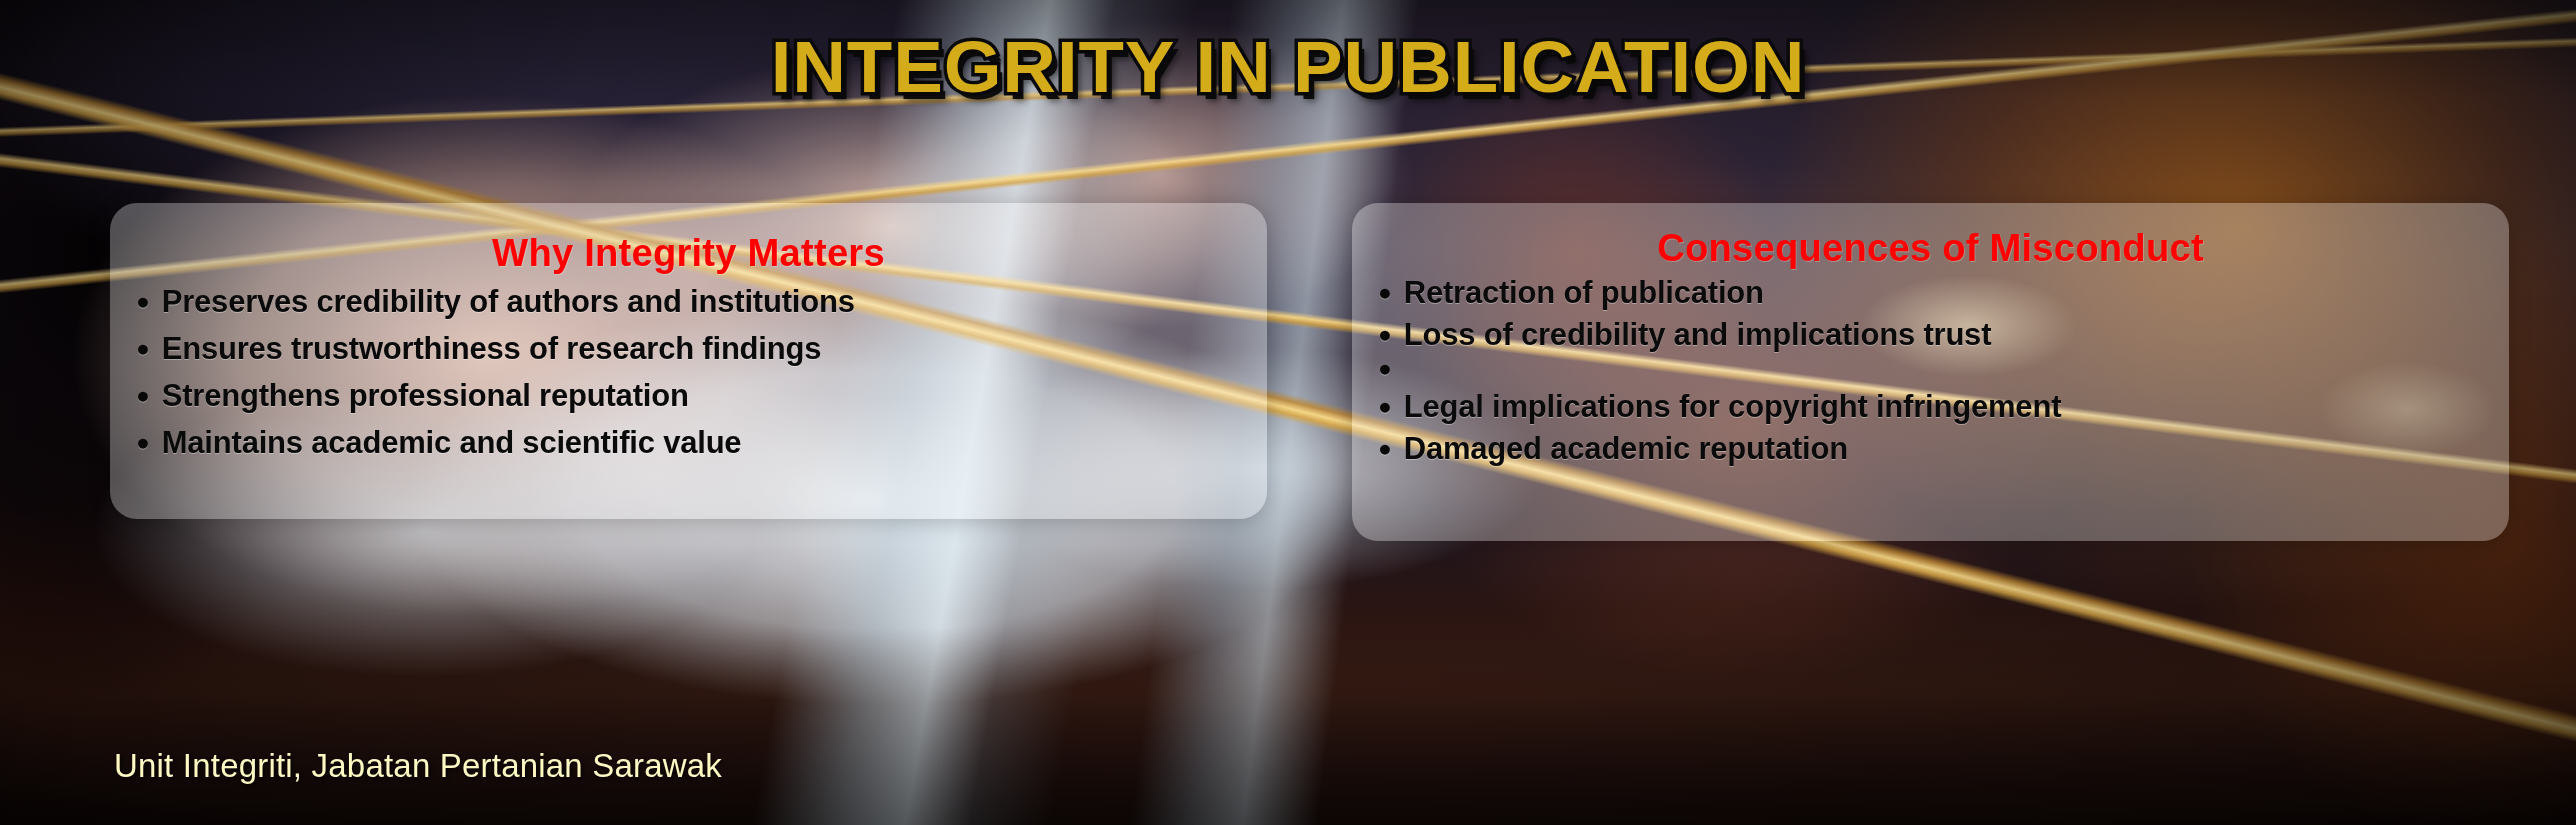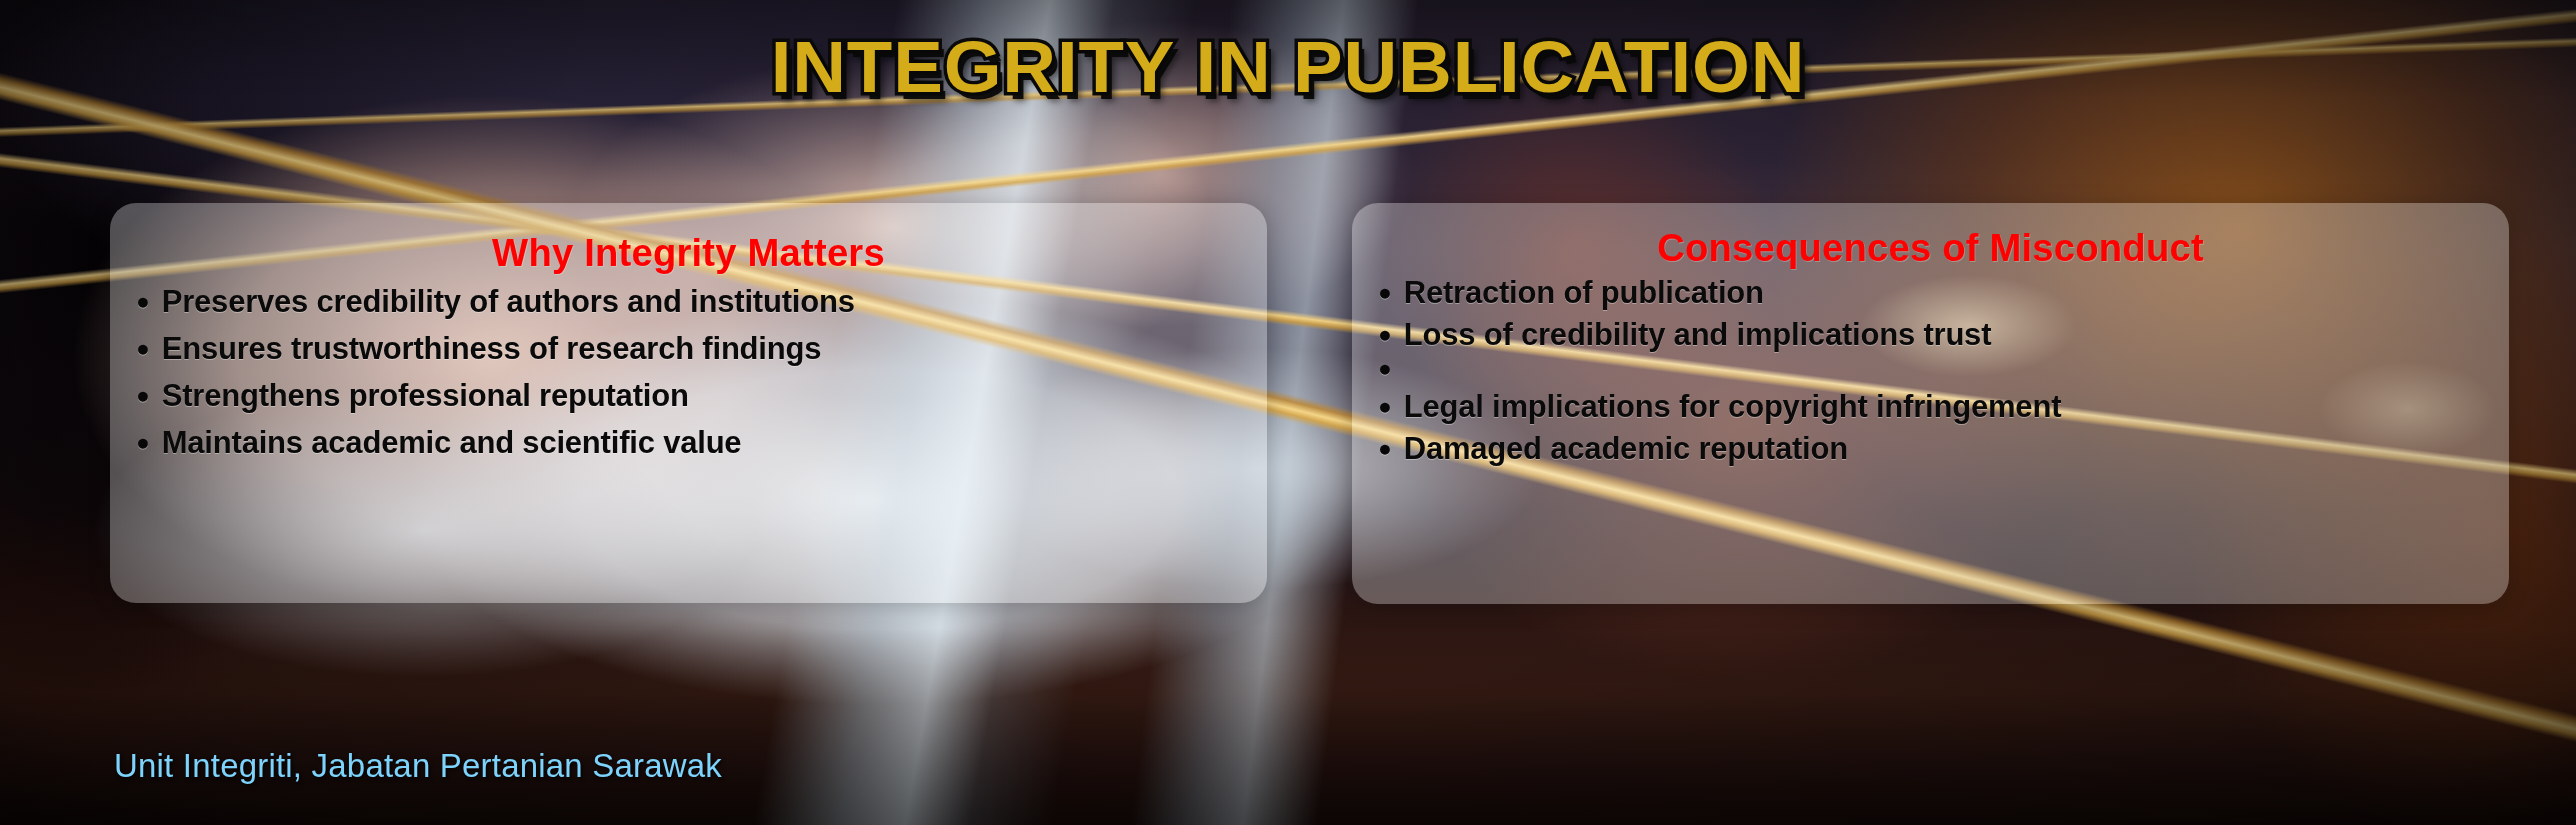--- a/index.html
+++ b/index.html
@@ -108,22 +108,22 @@
 
   
   .card{
     position:absolute;
     border-radius:26px;
     background:rgba(255,255,255,.30);
     box-shadow:0 3px 21px rgba(0,0,0,.22);
     padding:19.7px 26px 23px 26px;
     z-index:6;
   }
-  #card-left{ left:110px; top:203px;  width:1157px; height:400px; }
-  #card-right{ left:1352px; top:203px; width:1157px; height:401px; }
+  #card-left{ left:110px; top:203px;  width:1157px; height:316px;border-radius:27px; }
+  #card-right{ left:1352px; top:203px; width:1157px; height:338px; }
 
   .card-head{
     text-align:center;
     color:#ff0000;
     font-weight:bold;
     font-size:39px;
     line-height:1.06;
     margin:9px 0 6px 0;
     letter-spacing:0.2px;
     text-shadow:0.8px 0.8px 0 rgba(255,255,255,.25);
@@ -180,21 +180,21 @@
   }
 
   
   #footer{
     position:absolute;
     left:114px;
     top:748px;
     z-index:7;
   }
   #footer .footer-text{
-    color:#7dd3fc;
+    color:#fef9c3;
     font-size:33px;
     font-weight:normal;
     line-height:1.1;
     letter-spacing:0.2px;
     white-space:nowrap;
     text-shadow:1.5px 2.3px 3.8px rgba(0,0,0,.75);
   }
 </style>
 </head>
 <body>

